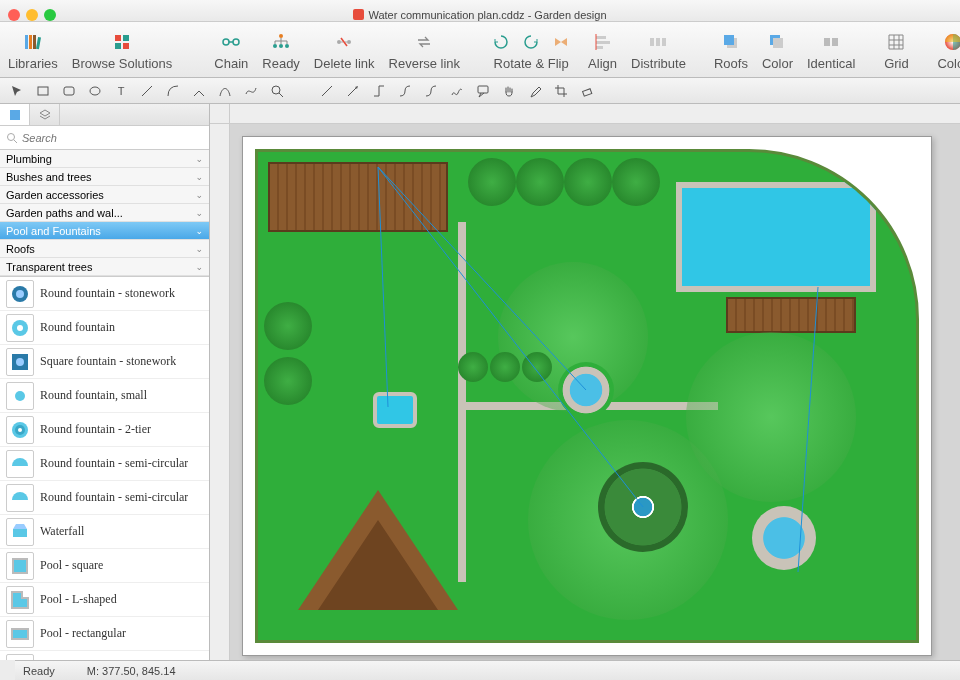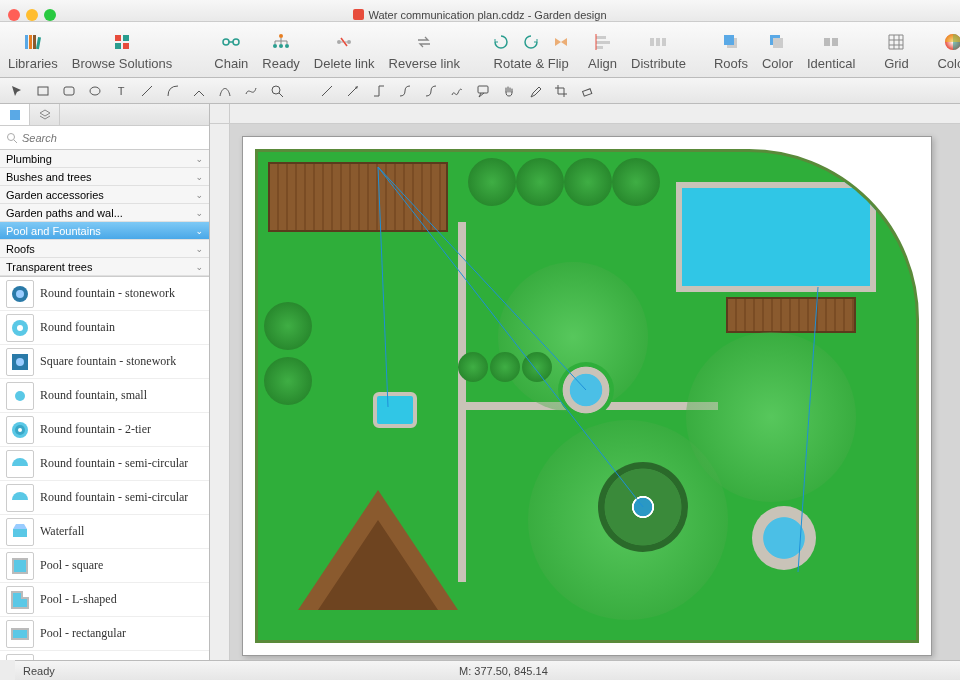--- a/index.html
+++ b/index.html
@@ -73,21 +73,21 @@
 .bigtree.t1{left:240px;top:110px;width:150px;height:150px;}
 .bigtree.t2{left:270px;bottom:20px;width:200px;height:200px;}
 .bigtree.t3{right:60px;top:180px;width:170px;height:170px;}
 .bush{position:absolute;width:48px;height:48px;border-radius:50%;background:radial-gradient(#3fae44,#1f7a24);}
 .path{position:absolute;background:#c9c3b8;}
 .cabana{position:absolute;right:60px;top:145px;width:130px;height:36px;background:repeating-linear-gradient(90deg,#8a5a2e 0 7px,#7a4c24 7px 9px);border:2px solid #5a3b1c;}
 .smallpool{position:absolute;left:115px;top:240px;width:44px;height:36px;background:#30c6e6;border:4px solid #c9c3b8;border-radius:6px;}
 
 
 .statusbar{height:20px;background:linear-gradient(#f5f5f5,#e6e6e6);border-top:1px solid #bbb;display:flex;align-items:center;padding:0 8px;gap:32px;color:#444;margin-left:15px;}
-.statusbar .mid{flex:1;text-align:center;}
+.statusbar .mid{flex:1;text-align:left;}
 
 
 .viewport::-webkit-scrollbar{width:14px;height:14px;}
 .viewport::-webkit-scrollbar-thumb{background:#bbb;border:3px solid #ddd;border-radius:8px;}
 </style>
 </head>
 <body>
 
 <div class="titlebar">
   <div class="traffic">

